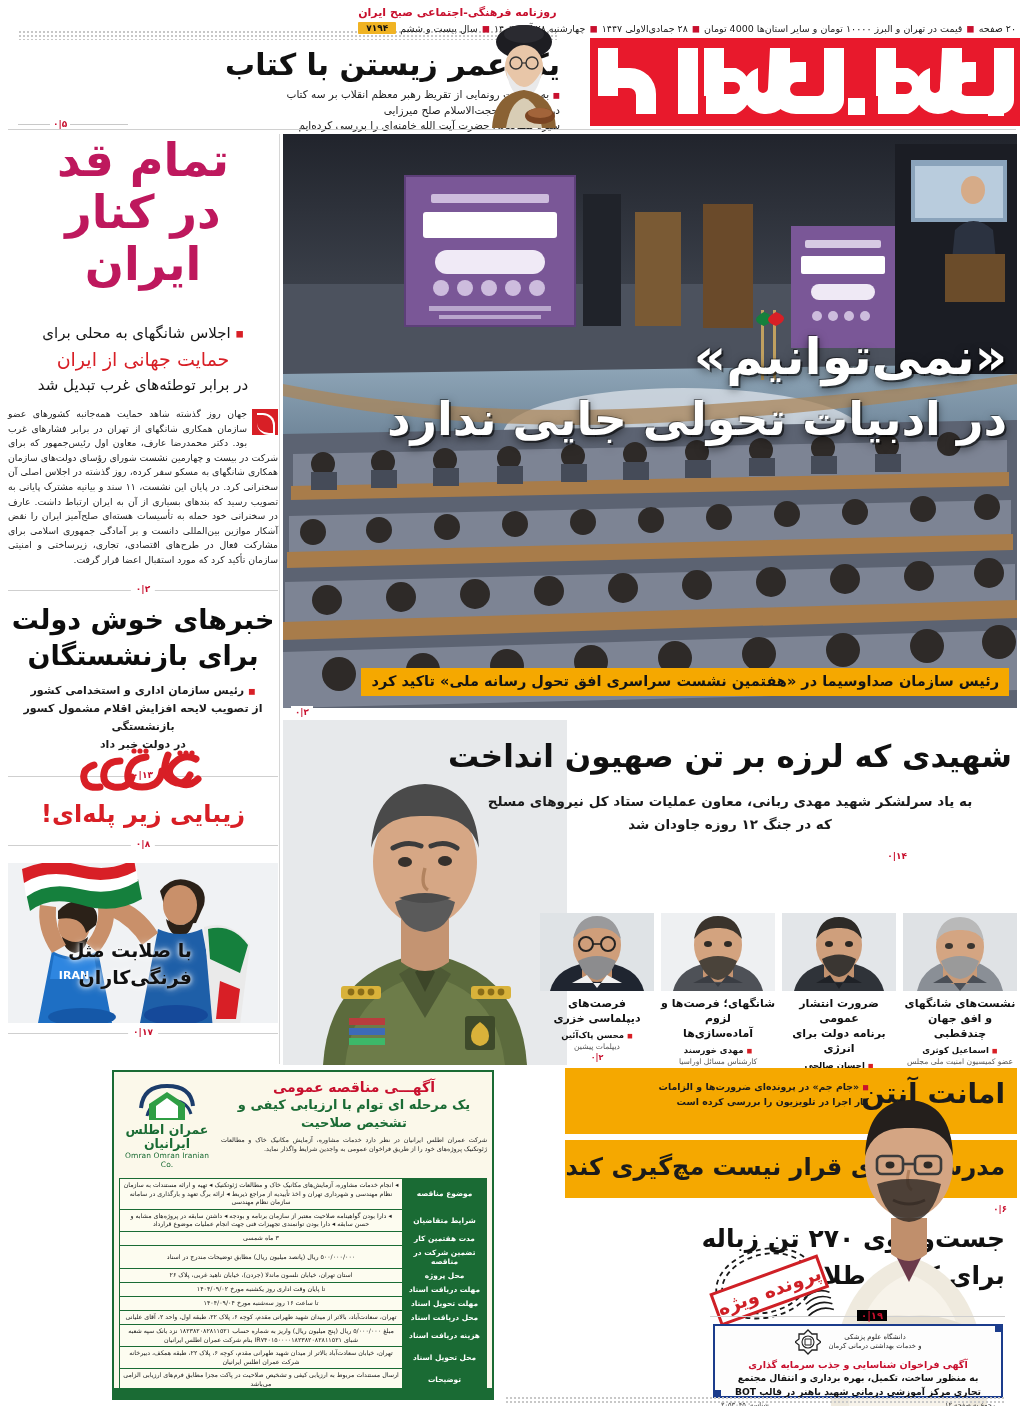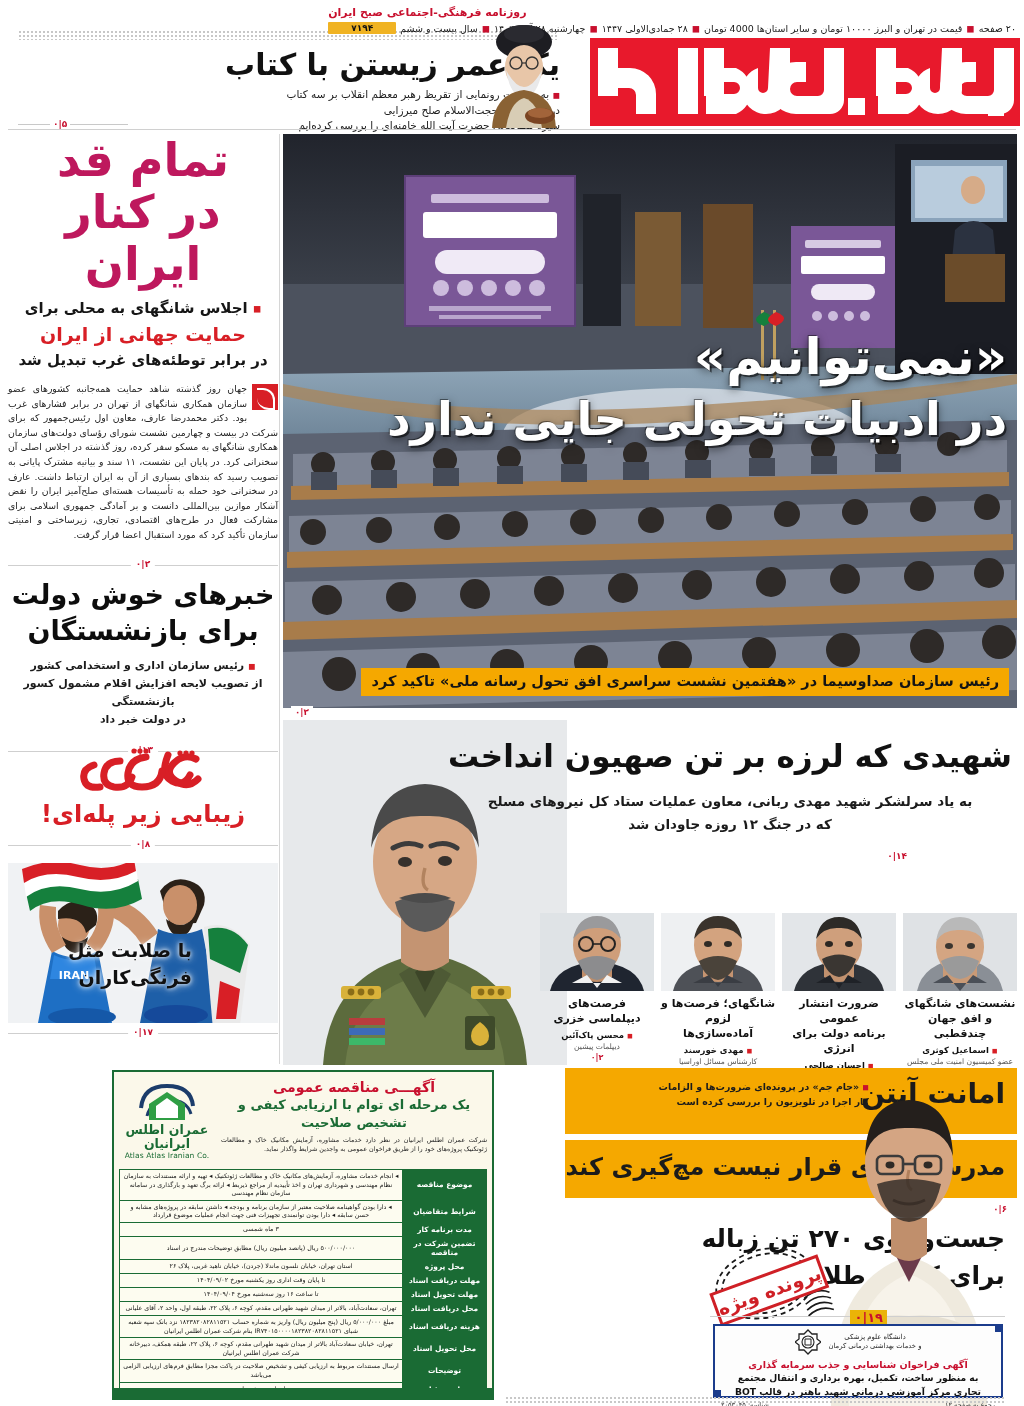--- a/index.html
+++ b/index.html
@@ -10,21 +10,21 @@
     font-family: "DejaVu Sans", "Liberation Sans", sans-serif;
     overflow: hidden;
   }
   .page { position: relative; width: 1024px; height: 1406px; background:#fff; }
 
   
   .masthead { position:absolute; top:0; left:0; width:1024px; height:128px; }
   .mh-meta { position:absolute; right:8px; top:6px; text-align:left; direction:rtl; }
   .mh-tagline { font-size:11px; font-weight:bold; color:#c8102e; letter-spacing:0; line-height:13px; }
   .mh-line2 { margin-top:3px; display:flex; flex-direction:row-reverse; align-items:center; justify-content:flex-start; gap:4px; font-size:9.5px; color:#1a1a1a; white-space:nowrap;}
-  .issue-badge { background:#f0b323; color:#111; font-size:9px; font-weight:bold; padding:1px 23px; border-radius:1px; letter-spacing:.5px;}
+  .issue-badge { background:#f0b323; color:#111; font-size:9px; font-weight:bold; padding:1px 8px; border-radius:1px; letter-spacing:.5px;}
   .mh-dot { color:#c8102e; font-size:10px; }
 
   .logo-box { position:absolute; right:4px; top:38px; width:430px; height:88px; background:#e8192c; overflow:hidden; }
   .logo-svg { display:block; width:430px; height:88px; }
 
   
   .dotted-strip { position:absolute; left:18px; top:30px; width:540px; height:10px;
      background-image: radial-gradient(#bdbdbd 0.8px, transparent 0.9px);
      background-size:4px 4px; opacity:.85;}
 
@@ -38,21 +38,21 @@
   .pg-rule { position:absolute; left:18px; top:120px; width:110px; height:8px; }
   .pg-rule .ln { position:absolute; top:4px; left:0; width:110px; height:1px; background:#c9c9c9;}
   .pg-num { position:absolute; top:-1px; left:32px; background:#fff; padding:0 3px; font-size:9px; color:#c8102e; font-weight:bold;}
 
   
   .vrule { position:absolute; width:1px; background:#d6d6d6; }
 
   
   .leftcol { position:absolute; left:8px; top:134px; width:270px; direction:rtl; text-align:right; }
   .lc-title { font-size:46px; font-weight:bold; line-height:52px; color:#be185d; text-align:center; letter-spacing:-1px;}
-  .lc-kicker { margin-top:7px; font-size:15px; line-height:23px; color:#161616; text-align:center; font-weight:bold;}
+  .lc-kicker { margin-top:32px; font-size:15px; line-height:23px; color:#161616; text-align:center; font-weight:normal;}
   .lc-kicker .red { color:#d81f26; font-size:19px; display:block; margin:3px 0; }
   .lc-kicker .bullet { color:#d81f26; font-size:10px; vertical-align:middle;}
   .lc-body { margin-top:10px; font-size:9.3px; line-height:14.6px; color:#222; text-align:justify; }
   .dropmark { float:right; width:26px; height:26px; background:#d81f26; margin:2px 0 2px 5px; position:relative;}
   .dropmark:after{ content:""; position:absolute; left:5px; top:4px; width:16px; height:18px; border:2px solid #fff; border-radius:0 12px 0 12px; border-left:none;}
 
   .hr-pg { position:relative; height:16px; margin:14px 0 4px; }
   .hr-pg .ln { position:absolute; top:8px; left:0; right:0; height:1px; background:#cfcfcf; }
   .hr-pg .n { position:absolute; top:2px; left:50%; transform:translateX(-50%); background:#fff; padding:0 5px; font-size:9px; color:#c8102e; font-weight:bold;}
 
@@ -136,21 +136,21 @@
   .br-h2 { position:absolute; right:12px; top:82px; font-size:24px; font-weight:bold; color:#1b1b1b; line-height:34px; direction:rtl;}
   .br-pg1 { position:absolute; right:10px; top:136px; font-size:8.6px; color:#c8102e; font-weight:bold;}
   .br-h3 { position:absolute; right:12px; top:152px; width:420px; text-align:right; direction:rtl; font-size:25px; font-weight:bold; color:#111; line-height:37px;}
 
   .host { position:absolute; right:-8px; top:0; width:240px; height:338px; overflow:hidden;}
   .host svg{ position:absolute; left:0; top:0;}
   .stamp { position:absolute; right:162px; top:172px; width:150px; height:96px; transform:rotate(-14deg);}
 
   .hr2 { position:absolute; right:12px; top:242px; width:295px; height:12px;}
   .hr2 .ln{ position:absolute; top:6px; left:0; right:0; height:1px; background:#cfcfcf;}
-  .hr2 .n { position:absolute; top:0; right:118px; background:#eab308; padding:0 4px; font-size:13px; color:#c8102e; font-weight:bold;}
+  .hr2 .n { position:absolute; top:0; right:118px; background:#000000; padding:0 4px; font-size:10px; color:#c8102e; font-weight:bold;}
 
   .ad2 { position:absolute; right:14px; top:256px; width:290px; height:74px; border:2px solid #1b3c8c; background:#fdfdfd; direction:rtl; text-align:center; padding:3px 6px;}
   .ad2-top { display:flex; flex-direction:row-reverse; justify-content:center; align-items:center; gap:8px;}
   .ad2-uni { font-size:6.8px; line-height:9.4px; color:#222; text-align:center;}
   .ad2-h { margin-top:3px; font-size:9.6px; font-weight:bold; color:#c8102e; line-height:13.4px;}
   .ad2-b { font-size:9.2px; font-weight:bold; color:#111; line-height:13.4px;}
   .ad2-f { margin-top:3px; display:flex; flex-direction:row-reverse; justify-content:space-between; font-size:6.6px; color:#333;}
   .corner { position:absolute; width:8px; height:8px; background:#1b3c8c;}
 
   .dotted-bot { position:absolute; left:505px; bottom:2px; width:500px; height:8px;
@@ -704,41 +704,41 @@
     <div class="ad-inner">
       <div class="ad-top">
         <div class="ad-logo">
           <svg width="60" height="40" viewBox="0 0 60 40">
             <path d="M4 26 q2 -22 26 -22 q24 0 26 20" fill="none" stroke="#1b3c6b" stroke-width="4"></path>
             <path d="M10 34 q4 -16 22 -16 q18 0 22 14" fill="none" stroke="#1b3c6b" stroke-width="3"></path>
             <path d="M30 10 l18 12 v16 h-36 v-16z" fill="#2f9e44"></path>
             <path d="M30 16 l11 8 v12 h-22 v-12z" fill="#ffffff"></path>
           </svg>
           <div class="fa">عمران اطلس ایرانیان</div>
-          <div class="en">Atlas Atlas Iranian Co.</div>
+          <div class="en">Omran Omran Iranian Co.</div>
         </div>
         <div class="ad-heads">
           <div class="ad-h1">آگهـــی مناقصه عمومی</div>
           <div class="ad-h2">یک مرحله ای توام با ارزیابی کیفی و تشخیص صلاحیت</div>
           <div class="ad-p">شرکت عمران اطلس ایرانیان در نظر دارد خدمات مشاوره، آزمایش مکانیک خاک و مطالعات ژئوتکنیک پروژه‌های خود را از طریق فراخوان عمومی به واجدین شرایط واگذار نماید.</div>
         </div>
       </div>
 
       <table class="ad-table">
         <tbody>
           <tr>
             <td class="lbl">موضوع مناقصه</td>
             <td class="val">◂ انجام خدمات مشاوره، آزمایش‌های مکانیک خاک و مطالعات ژئوتکنیک ◂ تهیه و ارائه مستندات به سازمان نظام مهندسی و شهرداری تهران و اخذ تأییدیه از مراجع ذیربط ◂ ارائه برگ تعهد و بارگذاری در سامانه سازمان نظام مهندسی</td>
           </tr>
           <tr>
             <td class="lbl">شرایط متقاضیان</td>
             <td class="val">◂ دارا بودن گواهینامه صلاحیت معتبر از سازمان برنامه و بودجه ◂ داشتن سابقه در پروژه‌های مشابه و حسن سابقه ◂ دارا بودن توانمندی تجهیزات فنی جهت انجام عملیات موضوع قرارداد</td>
           </tr>
           <tr>
-            <td class="lbl">مدت برنامه کار</td>
+            <td class="lbl">مدت هفتمین کار</td>
             <td class="val">۳ ماه شمسی</td>
           </tr>
           <tr>
             <td class="lbl">تضمین شرکت در مناقصه</td>
             <td class="val">۵۰۰/۰۰۰/۰۰۰ ریال (پانصد میلیون ریال) مطابق توضیحات مندرج در اسناد</td>
           </tr>
           <tr>
             <td class="lbl">محل پروژه</td>
             <td class="val">استان تهران، خیابان نلسون ماندلا (جردن)، خیابان ناهید غربی، پلاک ۲۶</td>
           </tr>

